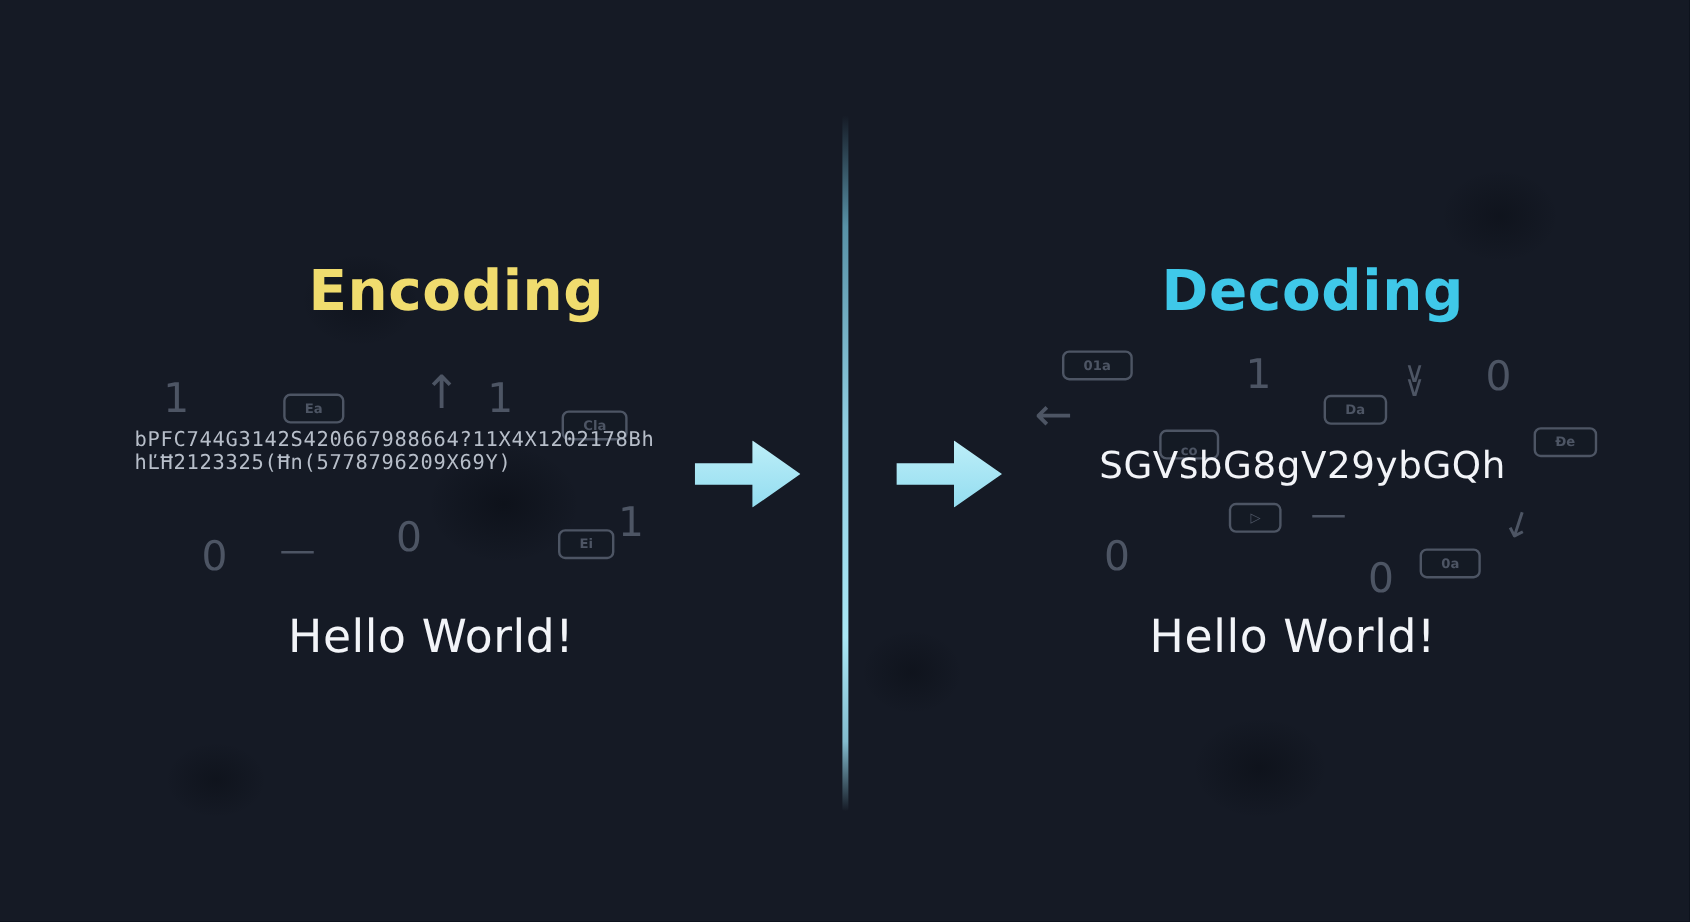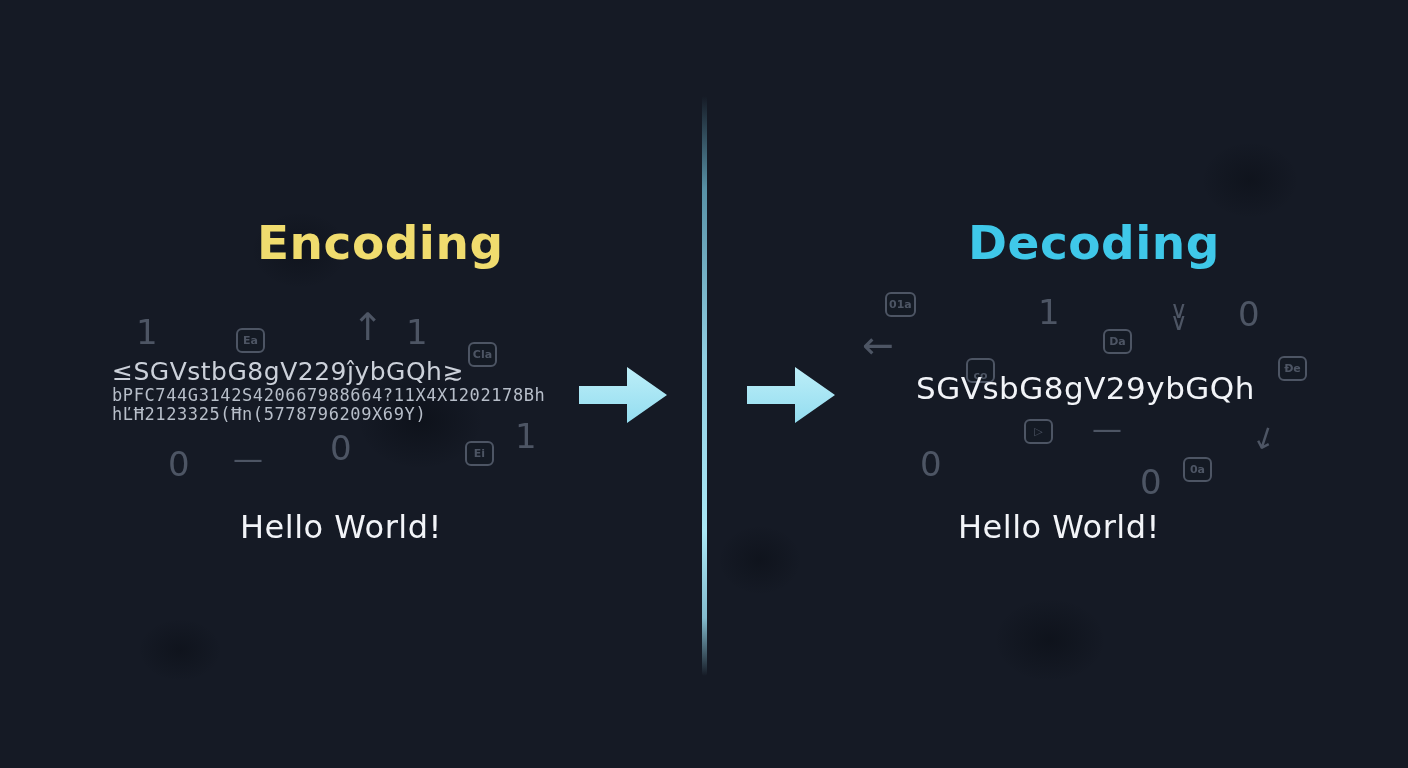--- a/index.html
+++ b/index.html
@@ -31,21 +31,21 @@
     font-family:"DejaVu Sans Mono", monospace;
     font-size:17px; color:#b7bec9; letter-spacing:0.6px;
     line-height:18.5px; white-space:nowrap;
   }
 
   .encoded-main{
     position:absolute; left:884px; top:370px;
     font-size:31px; color:#f2f4f8; letter-spacing:0.5px; white-space:nowrap;margin-left:32px;
   }
   .hello{
-    position:absolute; font-size:32px; color:#f2f4f8; letter-spacing:0.5px; white-space:nowrap;
+    position:absolute; font-size:38px; color:#f2f4f8; letter-spacing:0.5px; white-space:nowrap;
   }
   .hello-left{ left:240px; top:508px; }
   .hello-right{ left:958px; top:508px; }
 
   .divider{
     position:absolute; left:702px; top:96px; width:5px; height:580px;
     background:linear-gradient(to bottom,
       rgba(110,180,205,0) 0%,
       rgba(110,185,210,0.75) 16%,
       rgba(150,215,235,0.95) 45%,
@@ -60,21 +60,21 @@
   .arrow-right{ left:747px; }
 
   .scatter-layer{ position:absolute; inset:0; pointer-events:none; }
   .scat{ position:absolute; color:#4d5564; }
   .scat.digit{ font-size:34px; font-weight:400; }
   .scat.glyph{ font-size:34px; font-weight:400; line-height:1; }
   .scat.icon{
     box-sizing:border-box; min-width:29px; height:25px;
     border:2px solid #4d5564; border-radius:6px;
     display:inline-flex; align-items:center; justify-content:center;
-    padding:0 2px; background:rgba(21,26,37,0.25);
+    padding:0 16px; background:rgba(21,26,37,0.25);
   }
   .scat.icon .icon-inner{
     font-size:11px; font-weight:700; line-height:1; letter-spacing:0;
     color:#4d5564; white-space:nowrap;
   }
   .scat.stack{ display:inline-flex; flex-direction:column; align-items:center; }
   .scat.stack span{ line-height:0.5; font-size:inherit; }
 </style>
 </head>
 <body>
@@ -97,21 +97,20 @@
         <span class="scat digit" style="left: 168px; top: 444px; font-size: 34px;">0</span>
         <span class="scat glyph" style="left: 233px; top: 444px; font-size: 30px;">—</span>
         <span class="scat digit" style="left: 330px; top: 428px; font-size: 34px;">0</span>
         <span class="scat icon" style="left: 465px; top: 441px;">
           <span class="icon-inner">Ei</span>
         </span>
         <span class="scat digit" style="left: 515px; top: 416px; font-size: 34px;">1</span>
       </div>
 
     <div class="code-block">
-      <div class="code-l1">≤SGVstbG8gV229ĵybGQh≳</div>
       <div class="code-ln">bPFC744G3142S420667988664?11X4X1202178Bh</div>
       <div class="code-ln">hĽĦ2123325(Ħn(5778796209X69Y)</div>
     </div>
 
     <div class="hello hello-left">Hello World!</div>
   </section>
 
   <svg class="arrow arrow-left" viewBox="0 0 88 56">
     <defs>
       <linearGradient id="ag" x1="0" y1="0" x2="0" y2="1">

